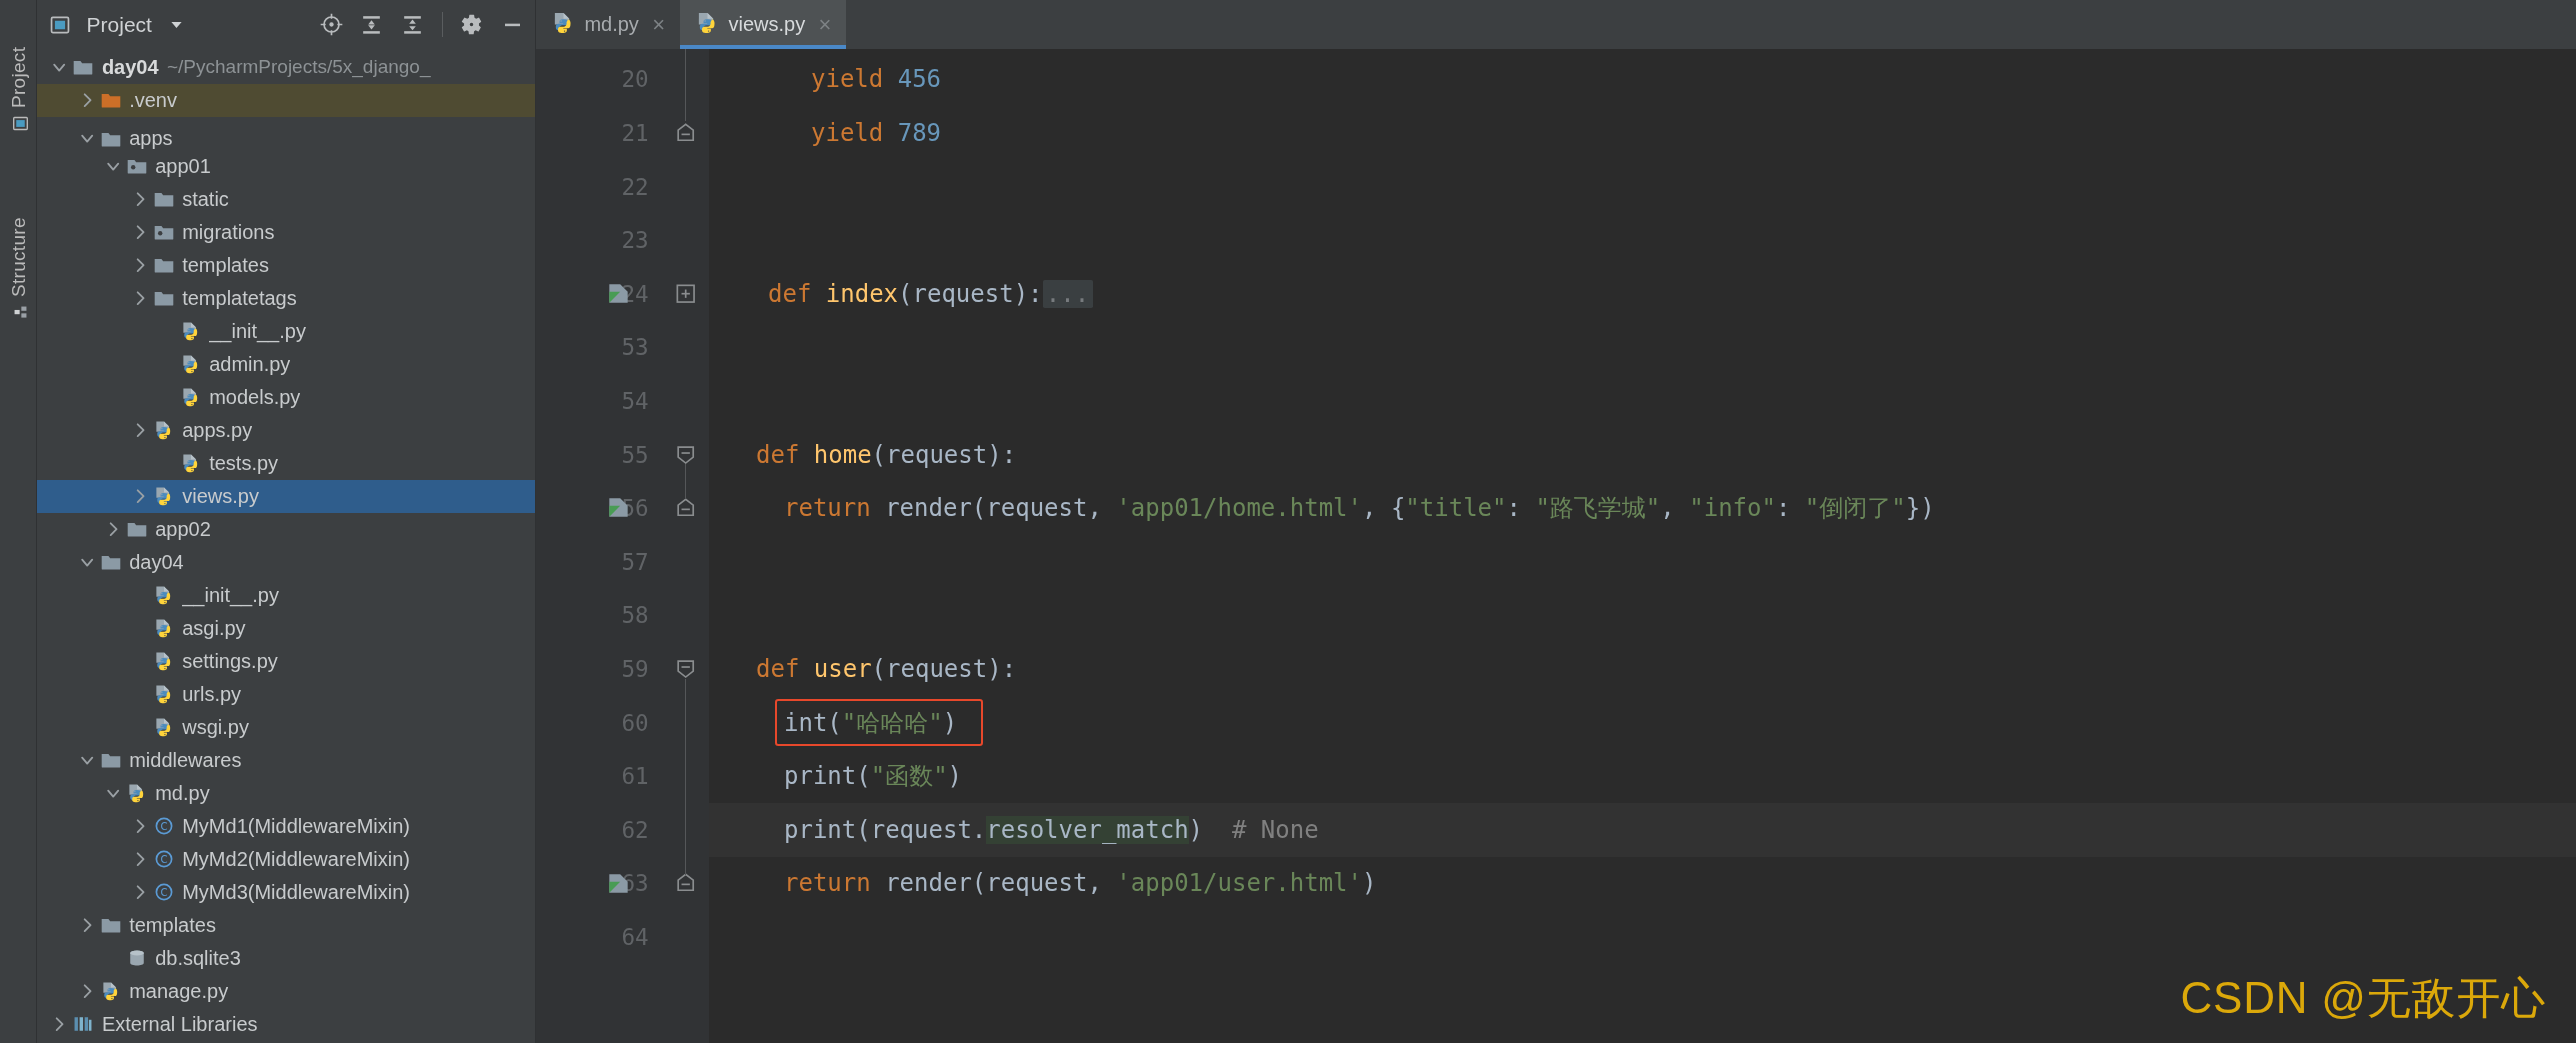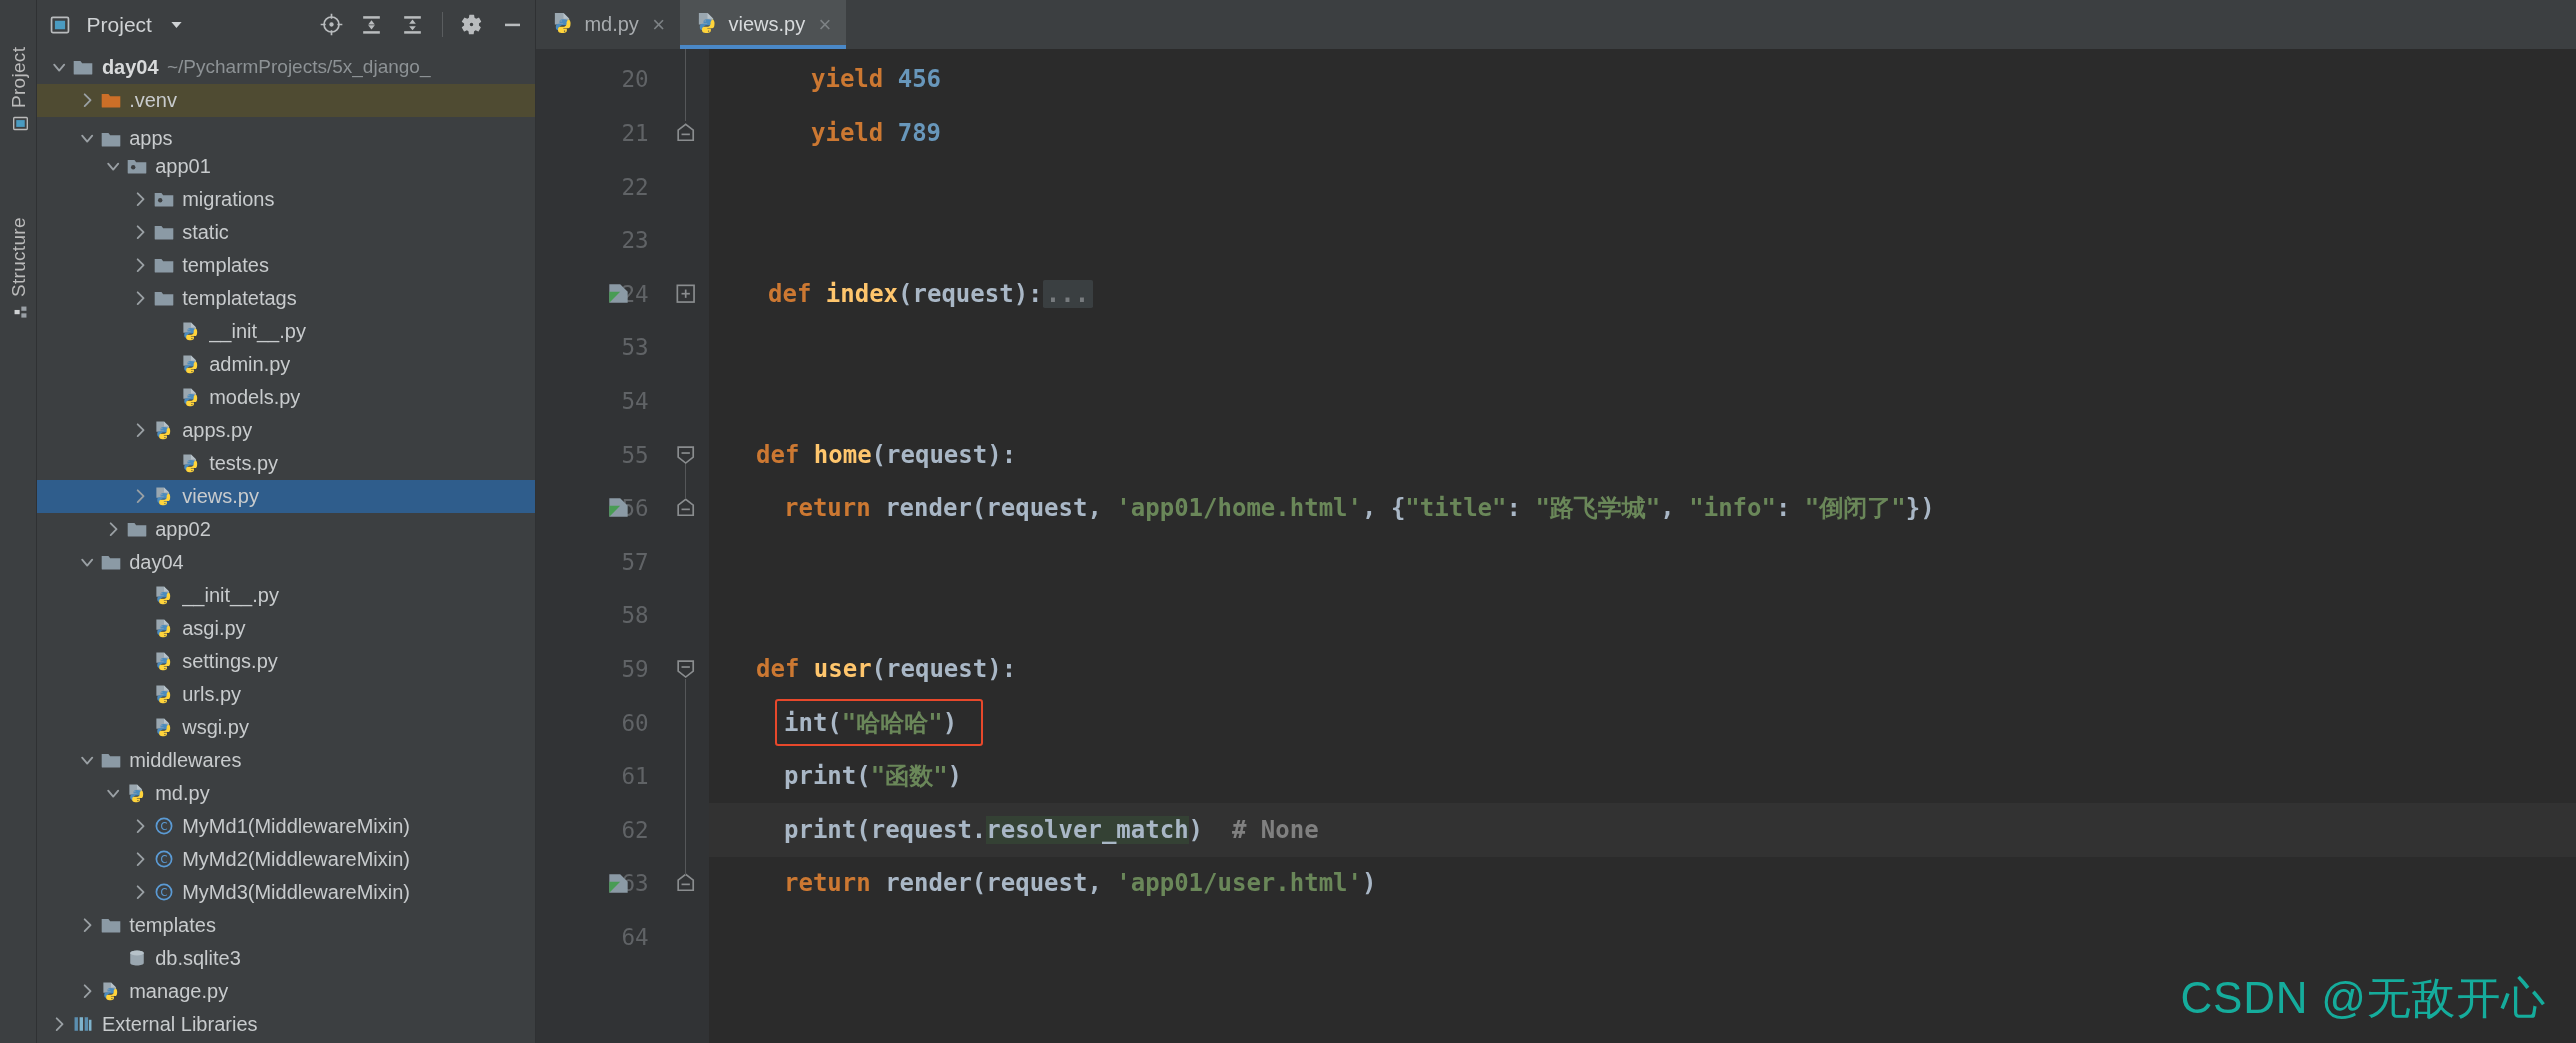--- a/index.html
+++ b/index.html
@@ -57,34 +57,34 @@
   .folds { width:47px; flex:0 0 47px; background:#313335; position:relative; }
   .code { flex:1; position:relative; background:#2b2b2b; overflow:hidden; }
 
   .lnum { position:absolute; right:13.4px; color:#606366; font-size:22.6px;
     font-family:"DejaVu Sans Mono", monospace; height:54px; line-height:54px; }
   .runmark { position:absolute; left:70px; width:25px; height:25px; }
   .foldmark { position:absolute; left:11.7px; width:23.4px; height:23.4px; }
   .foldline { position:absolute; left:22.6px; width:1.7px; background:#555759; }
 
   .cline { position:absolute; left:0; height:54px; line-height:54px; white-space:pre;
-    font-family:"DejaVu Sans Mono", monospace; font-size:24px; color:#a9b7c6;font-weight:bold; }
+    font-family:"DejaVu Sans Mono", monospace; font-size:24px; color:#a9b7c6; }
   .kw { color:#cc7832; }
   .fn { color:#ffc66d; }
   .str { color:#6a8759; }
   .num { color:#6897bb; }
   .cmt { color:#808080; }
   .pln { color:#a9b7c6; }
   .dots { color:#777b7e; }
   .foldbg { background:#3a3f41; padding:0 3.3px; border-radius:1.7px; }
   .curline { position:absolute; left:0; right:0; height:54px; background:#323232; }
   .errbox { position:absolute; border:2.5px solid #e8482b; border-radius:3.3px; }
   .hlgreen { background:#344134; }
 
-  .watermark { position:absolute; right:30px; bottom:15px; color:#14b8a6; font-size:44px;
+  .watermark { position:absolute; right:30px; bottom:15px; color:#eab308; font-size:44px;
     opacity:.92; letter-spacing:0.8px;text-align:center; }
 </style>
 </head>
 <body>
 
 <div id="app">
 
   <div class="toolstrip">
     <div class="vtab project">
       <span class="vicon">
@@ -220,37 +220,37 @@
         </div>
         <div class="row" style="padding-left: 92px;">
           <span class="arrow">
             <svg width="18.4" height="18.4" viewBox="0 0 22 22">
               <path d="M8 4 L15 11 L8 18" fill="none" stroke="#9aa0a4" stroke-width="2.2" stroke-linecap="round" stroke-linejoin="round"></path>
             </svg>
           </span>
           <span class="ficon">
             <svg width="22" height="22" viewBox="0 0 26 26">
               <path d="M2 6h8l2 2.5h12V21a1 1 0 0 1-1 1H3a1 1 0 0 1-1-1z" fill="#8b9aa5"></path>
+            </svg>
+          </span>
+          <span class="rowtext">static</span>
+        </div>
+        <div class="row" style="padding-left: 92px;">
+          <span class="arrow">
+            <svg width="18.4" height="18.4" viewBox="0 0 22 22">
+              <path d="M8 4 L15 11 L8 18" fill="none" stroke="#9aa0a4" stroke-width="2.2" stroke-linecap="round" stroke-linejoin="round"></path>
+            </svg>
+          </span>
+          <span class="ficon">
+            <svg width="22" height="22" viewBox="0 0 26 26">
+              <path d="M2 6h8l2 2.5h12V21a1 1 0 0 1-1 1H3a1 1 0 0 1-1-1z" fill="#8b9aa5"></path>
               <circle cx="8.5" cy="14.5" r="2.6" fill="#3c3f41"></circle>
             </svg>
           </span>
           <span class="rowtext">migrations</span>
-        </div>
-        <div class="row" style="padding-left: 92px;">
-          <span class="arrow">
-            <svg width="18.4" height="18.4" viewBox="0 0 22 22">
-              <path d="M8 4 L15 11 L8 18" fill="none" stroke="#9aa0a4" stroke-width="2.2" stroke-linecap="round" stroke-linejoin="round"></path>
-            </svg>
-          </span>
-          <span class="ficon">
-            <svg width="22" height="22" viewBox="0 0 26 26">
-              <path d="M2 6h8l2 2.5h12V21a1 1 0 0 1-1 1H3a1 1 0 0 1-1-1z" fill="#8b9aa5"></path>
-            </svg>
-          </span>
-          <span class="rowtext">static</span>
         </div>
         <div class="row" style="padding-left: 92px;">
           <span class="arrow">
             <svg width="18.4" height="18.4" viewBox="0 0 22 22">
               <path d="M8 4 L15 11 L8 18" fill="none" stroke="#9aa0a4" stroke-width="2.2" stroke-linecap="round" stroke-linejoin="round"></path>
             </svg>
           </span>
           <span class="ficon">
             <svg width="22" height="22" viewBox="0 0 26 26">
               <path d="M2 6h8l2 2.5h12V21a1 1 0 0 1-1 1H3a1 1 0 0 1-1-1z" fill="#8b9aa5"></path>

